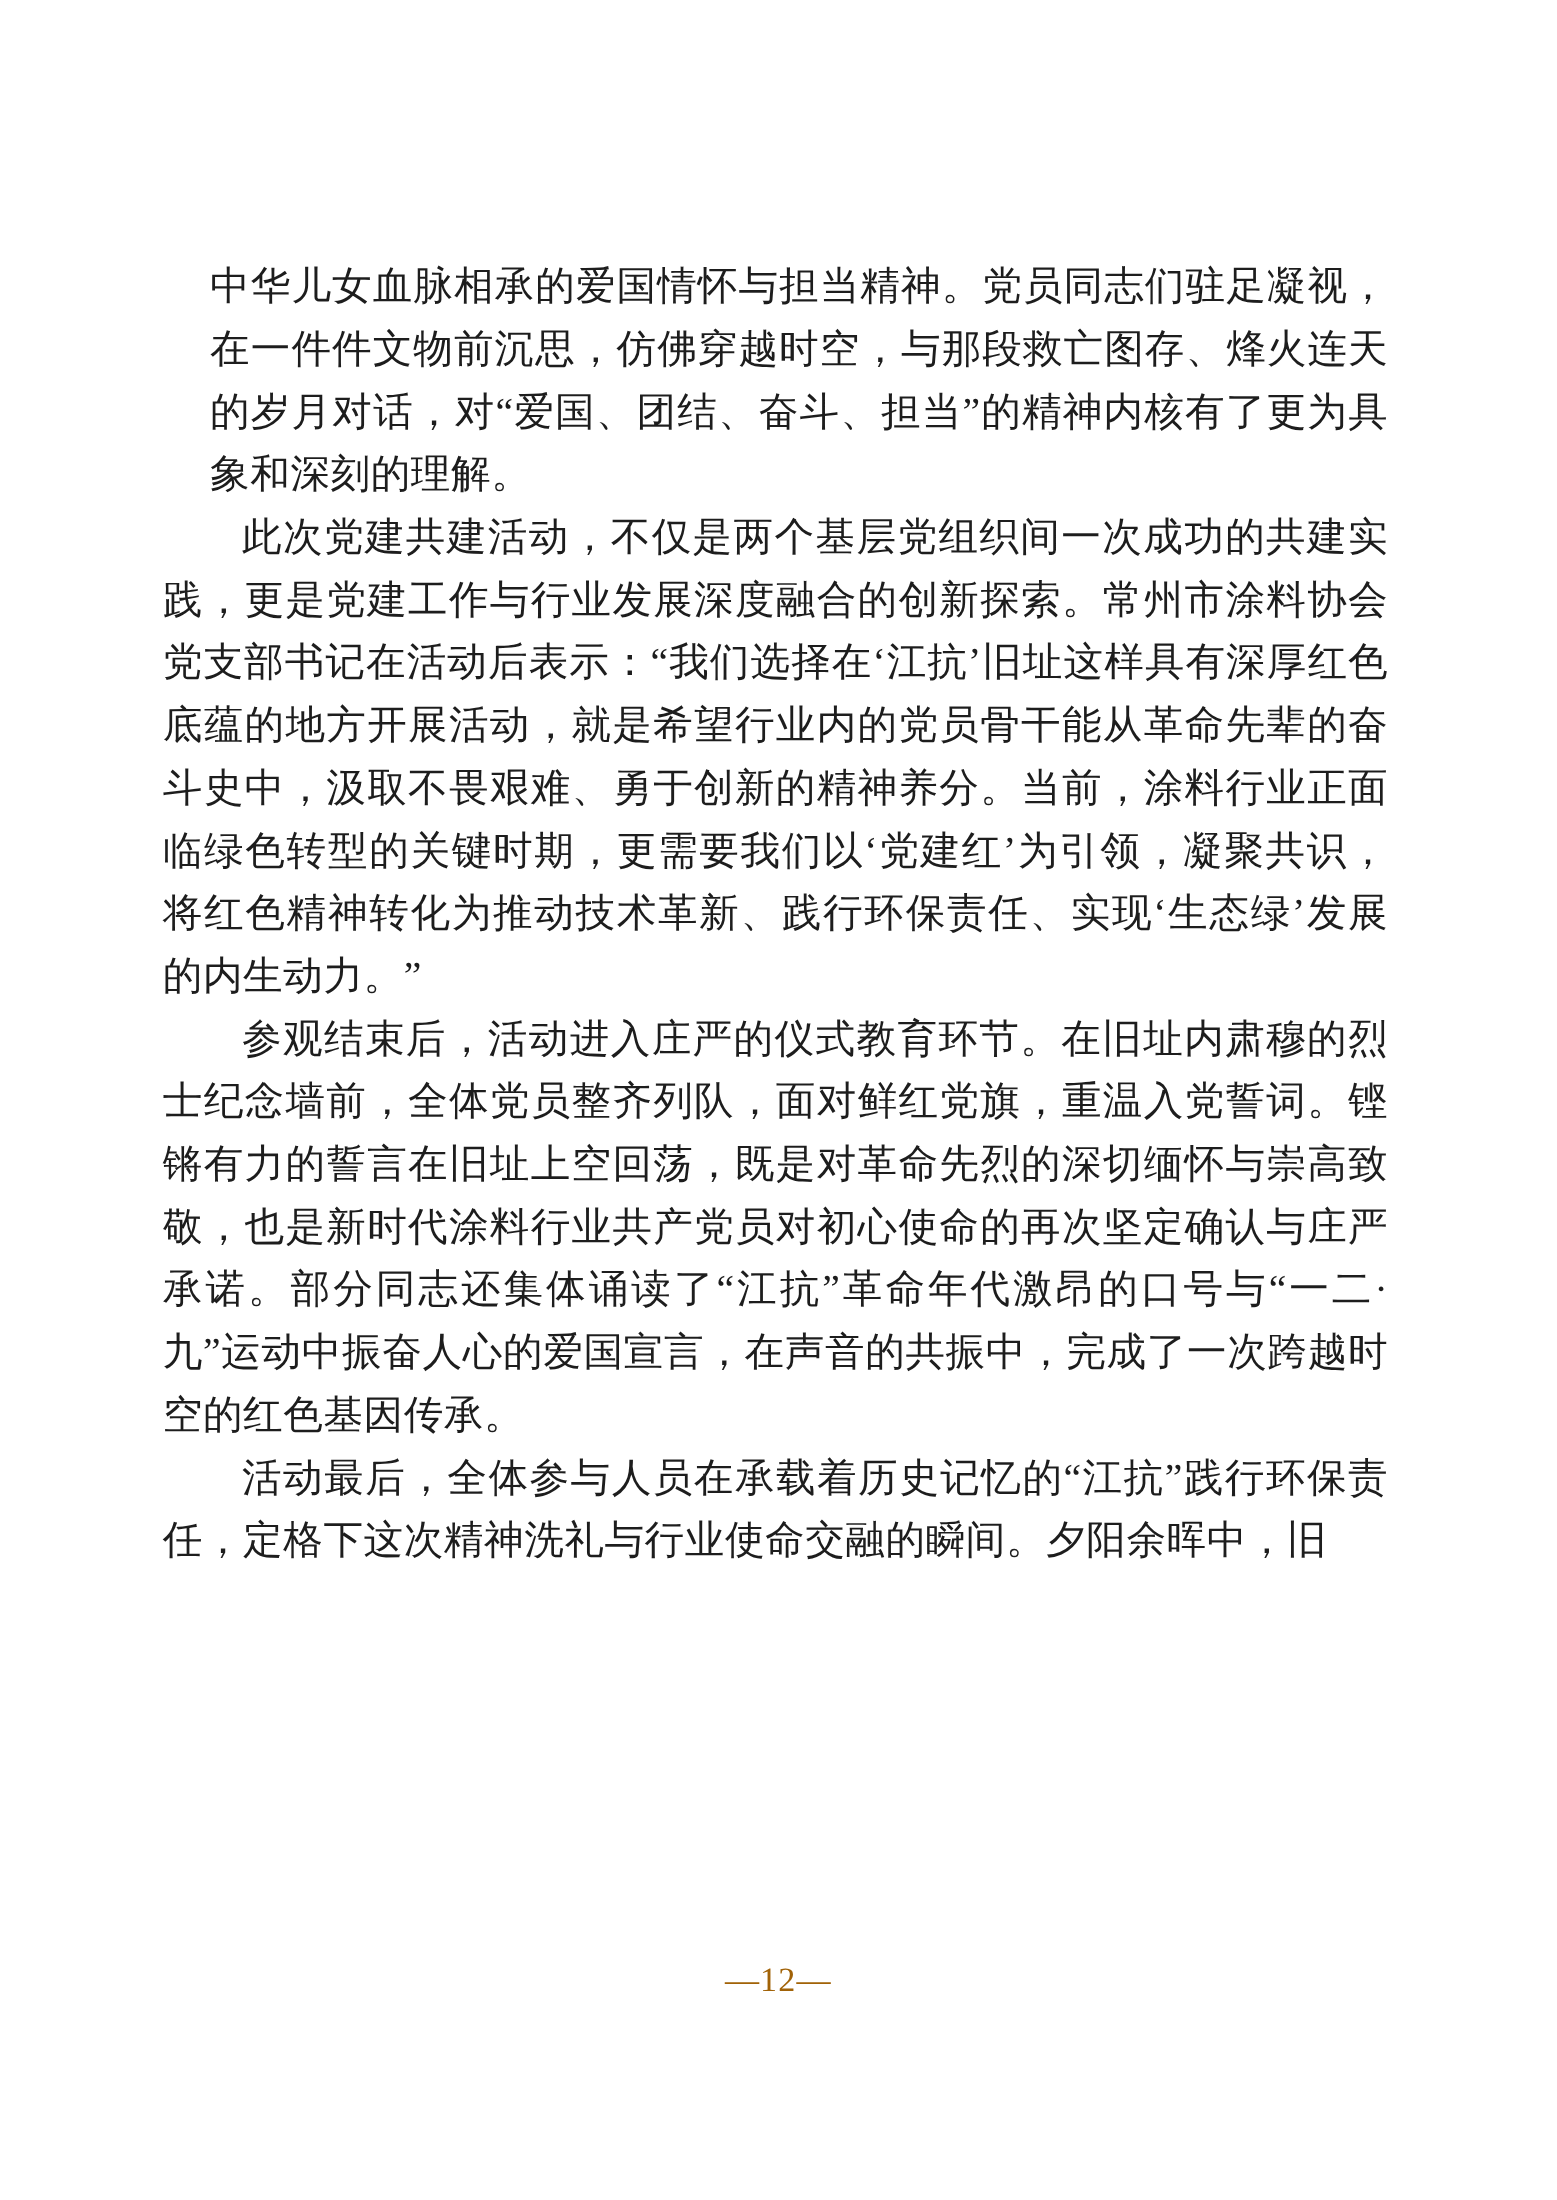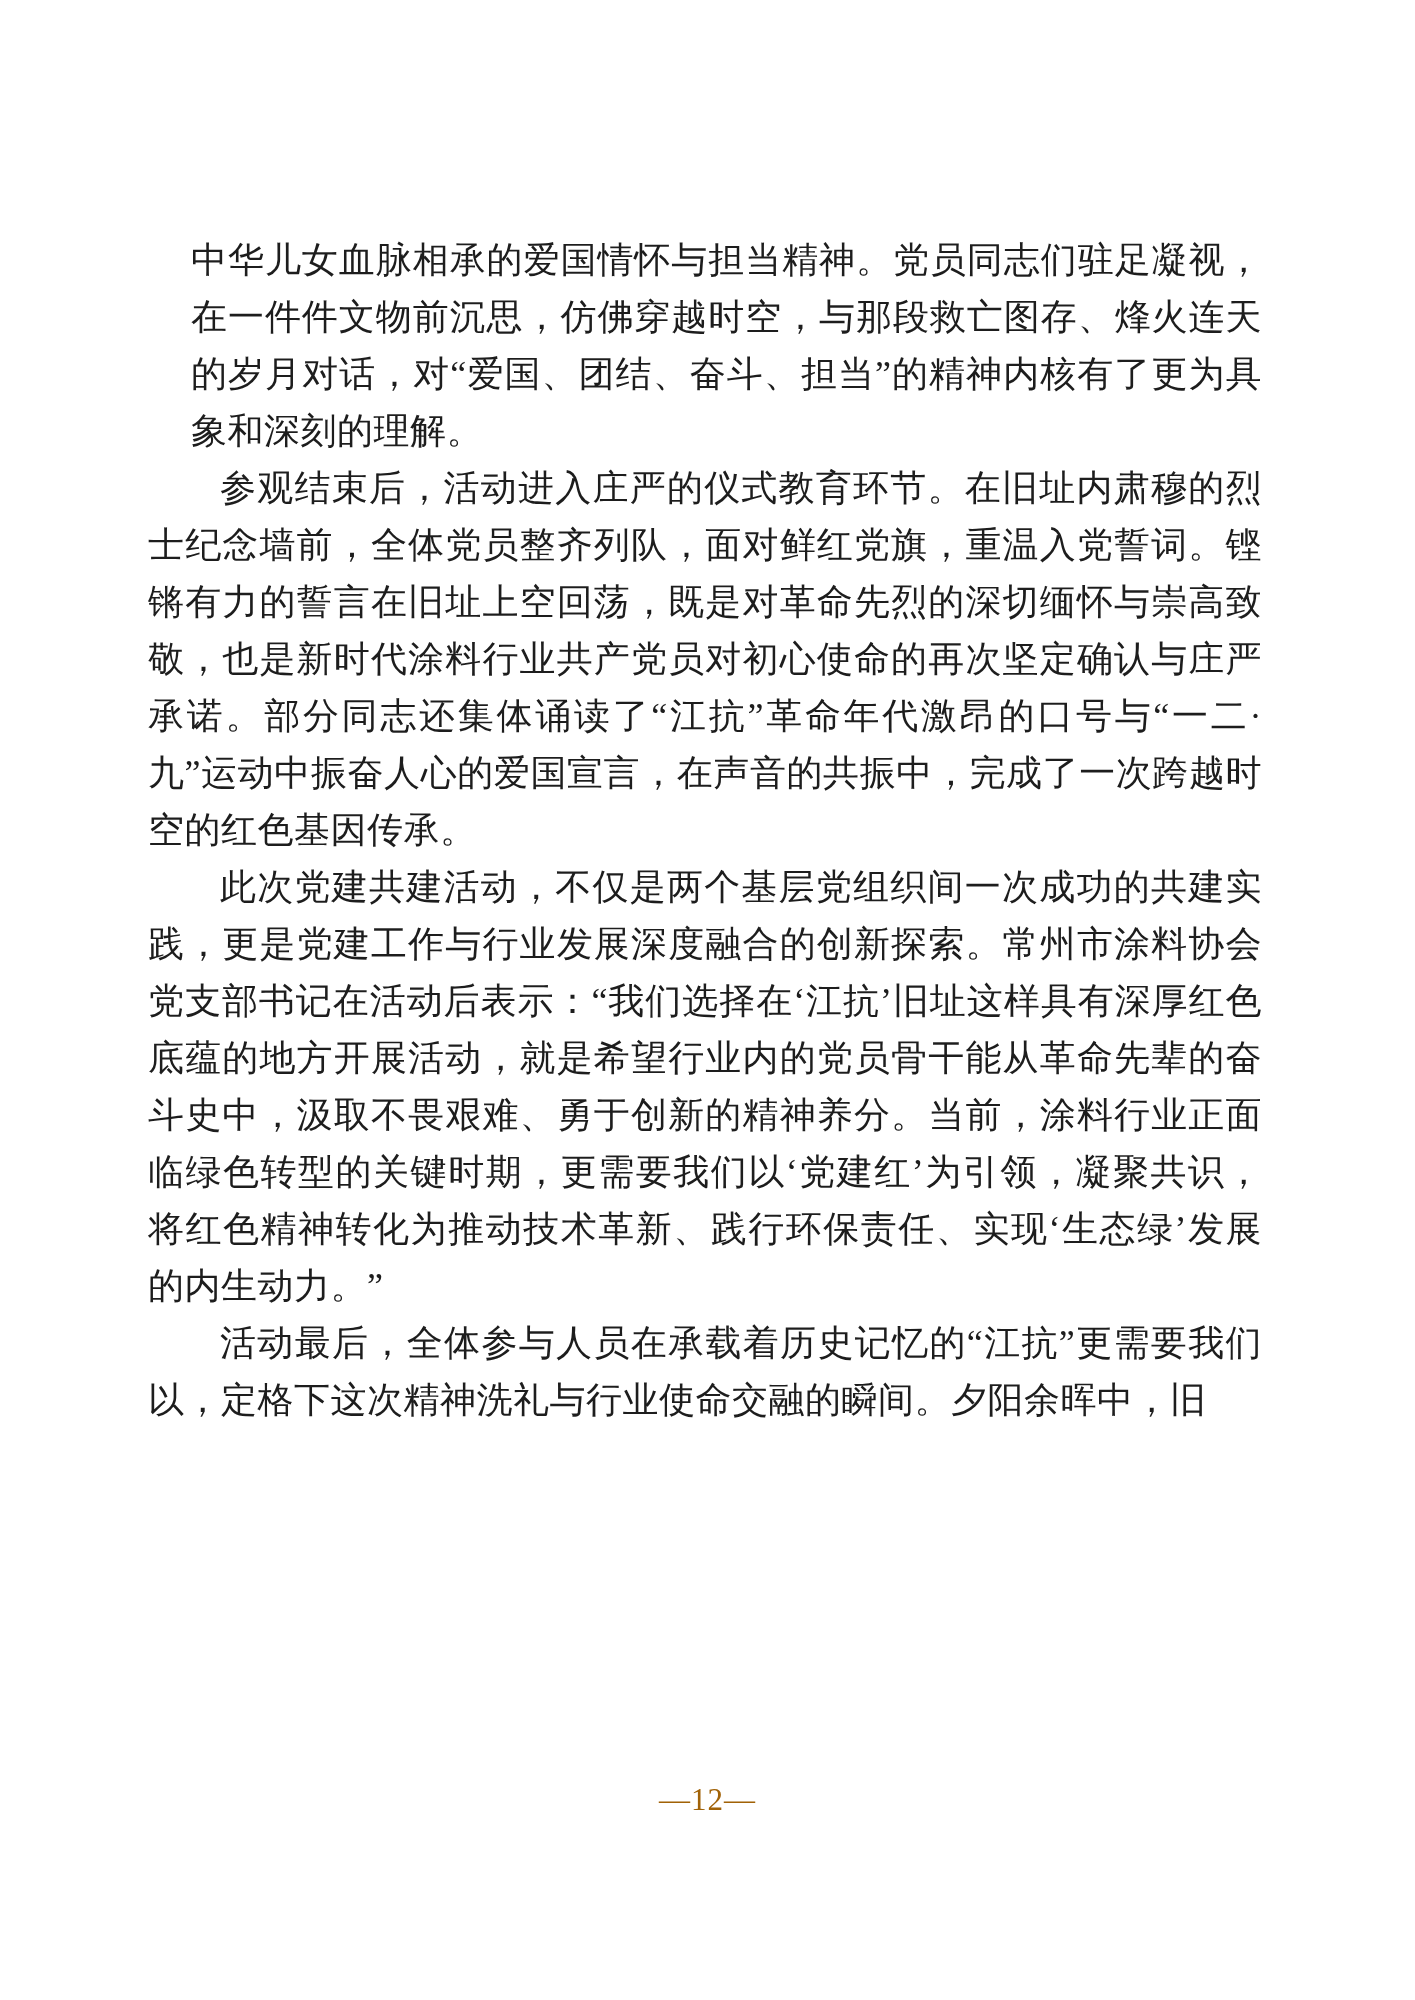--- a/index.html
+++ b/index.html
@@ -46,19 +46,19 @@
     letter-spacing: 1px;
     color: #a16207;
   }
 </style>
 </head>
 <body>
 
 <div class="page">
   <div class="content">
     <p class="no-indent">中华儿女血脉相承的爱国情怀与担当精神。党员同志们驻足凝视，在一件件文物前沉思，仿佛穿越时空，与那段救亡图存、烽火连天的岁月对话，对“爱国、团结、奋斗、担当”的精神内核有了更为具象和深刻的理解。</p>
+    <p>此次党建共建活动，不仅是两个基层党组织间一次成功的共建实践，更是党建工作与行业发展深度融合的创新探索。常州市涂料协会党支部书记在活动后表示：“我们选择在‘江抗’旧址这样具有深厚红色底蕴的地方开展活动，就是希望行业内的党员骨干能从革命先辈的奋斗史中，汲取不畏艰难、勇于创新的精神养分。当前，涂料行业正面临绿色转型的关键时期，更需要我们以‘党建红’为引领，凝聚共识，将红色精神转化为推动技术革新、践行环保责任、实现‘生态绿’发展的内生动力。”</p>
     <p>参观结束后，活动进入庄严的仪式教育环节。在旧址内肃穆的烈士纪念墙前，全体党员整齐列队，面对鲜红党旗，重温入党誓词。铿锵有力的誓言在旧址上空回荡，既是对革命先烈的深切缅怀与崇高致敬，也是新时代涂料行业共产党员对初心使命的再次坚定确认与庄严承诺。部分同志还集体诵读了“江抗”革命年代激昂的口号与“一二·九”运动中振奋人心的爱国宣言，在声音的共振中，完成了一次跨越时空的红色基因传承。</p>
-    <p>此次党建共建活动，不仅是两个基层党组织间一次成功的共建实践，更是党建工作与行业发展深度融合的创新探索。常州市涂料协会党支部书记在活动后表示：“我们选择在‘江抗’旧址这样具有深厚红色底蕴的地方开展活动，就是希望行业内的党员骨干能从革命先辈的奋斗史中，汲取不畏艰难、勇于创新的精神养分。当前，涂料行业正面临绿色转型的关键时期，更需要我们以‘党建红’为引领，凝聚共识，将红色精神转化为推动技术革新、践行环保责任、实现‘生态绿’发展的内生动力。”</p>
-    <p>活动最后，全体参与人员在承载着历史记忆的“江抗”更需要我们以，定格下这次精神洗礼与行业使命交融的瞬间。夕阳余晖中，旧</p>
+    <p>活动最后，全体参与人员在承载着历史记忆的“江抗”践行环保责任，定格下这次精神洗礼与行业使命交融的瞬间。夕阳余晖中，旧</p>
   </div>
 
   <div class="footer">—12—</div>
 </div>
 
 </body></html>

